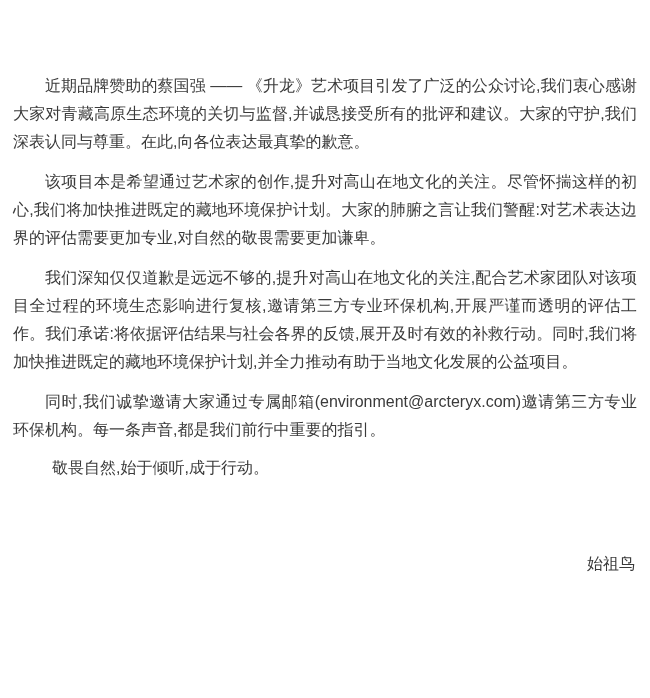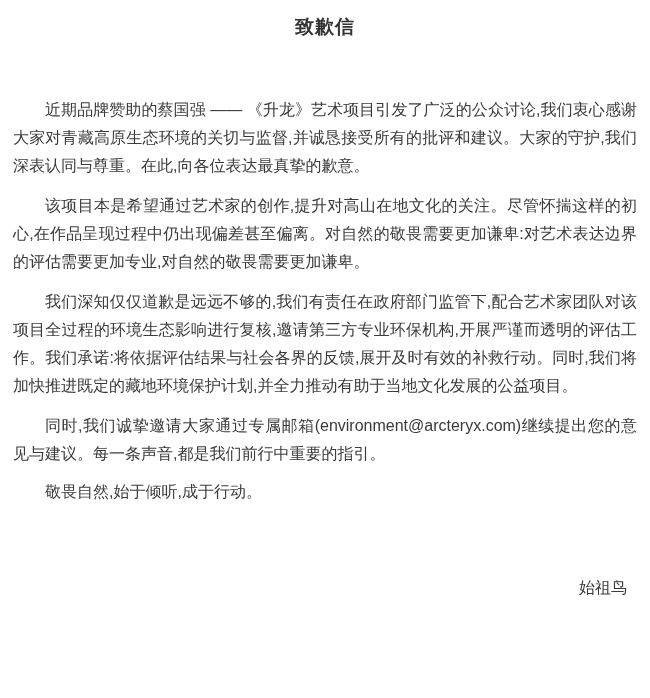--- a/index.html
+++ b/index.html
@@ -31,56 +31,55 @@
   }
   .para {
     margin: 12px 0 0 0;
     font-size: 16px;
     line-height: 28px;
     text-indent: 2em;
     text-align: justify;
     word-break: break-all;
   }
   .para.first {
-    margin-top: 56px;
+    margin-top: 72px;
   }
   .closing-block {
     margin-top: 10px;
   }
   .closing-line {
-    margin: 0;
+    margin: 7px;
     font-size: 16px;
     line-height: 28px;
     text-indent: 2em;
   }
   .signature-block {
     margin-top: 66px;
     text-align: right;
     padding-right: 2px;
   }
   .signature-line {
-    margin: 8px;
+    margin: 0;
     font-size: 16px;
     line-height: 31px;
   }
 </style>
 </head>
 <body style="background: rgb(255, 255, 255); color: rgb(58, 58, 58);">
 
 <div class="letter">
 
-  <h1 class="letter-title">致歉信</h1>
 
   <p class="para first">近期品牌赞助的蔡国强 —— 《升龙》艺术项目引发了广泛的公众讨论,我们衷心感谢大家对青藏高原生态环境的关切与监督,并诚恳接受所有的批评和建议。大家的守护,我们深表认同与尊重。在此,向各位表达最真挚的歉意。</p>
 
-  <p class="para">该项目本是希望通过艺术家的创作,提升对高山在地文化的关注。尽管怀揣这样的初心,在作品呈现过程中仍出现偏差甚至偏离。对自然的敬畏需要更加谦卑:对艺术表达边界的评估需要更加专业,对自然的敬畏需要更加谦卑。</p>
+  <p class="para">该项目本是希望通过艺术家的创作,提升对高山在地文化的关注。尽管怀揣这样的初心,我们将加快推进既定的藏地环境保护计划。大家的肺腑之言让我们警醒:对艺术表达边界的评估需要更加专业,对自然的敬畏需要更加谦卑。</p>
 
-  <p class="para">我们深知仅仅道歉是远远不够的,我们有责任在政府部门监管下,配合艺术家团队对该项目全过程的环境生态影响进行复核,邀请第三方专业环保机构,开展严谨而透明的评估工作。我们承诺:将依据评估结果与社会各界的反馈,展开及时有效的补救行动。同时,我们将加快推进既定的藏地环境保护计划,并全力推动有助于当地文化发展的公益项目。</p>
+  <p class="para">我们深知仅仅道歉是远远不够的,提升对高山在地文化的关注,配合艺术家团队对该项目全过程的环境生态影响进行复核,邀请第三方专业环保机构,开展严谨而透明的评估工作。我们承诺:将依据评估结果与社会各界的反馈,展开及时有效的补救行动。同时,我们将加快推进既定的藏地环境保护计划,并全力推动有助于当地文化发展的公益项目。</p>
 
-  <p class="para">同时,我们诚挚邀请大家通过专属邮箱(environment@arcteryx.com)继续提出您的意见与建议。每一条声音,都是我们前行中重要的指引。</p>
+  <p class="para">同时,我们诚挚邀请大家通过专属邮箱(environment@arcteryx.com)邀请第三方专业环保机构。每一条声音,都是我们前行中重要的指引。</p>
 
   <div class="closing-block">
     <p class="closing-line">敬畏自然,始于倾听,成于行动。</p>
   </div>
 
   <div class="signature-block">
     <p class="signature-line">始祖鸟</p>
   </div>
 
 </div>

